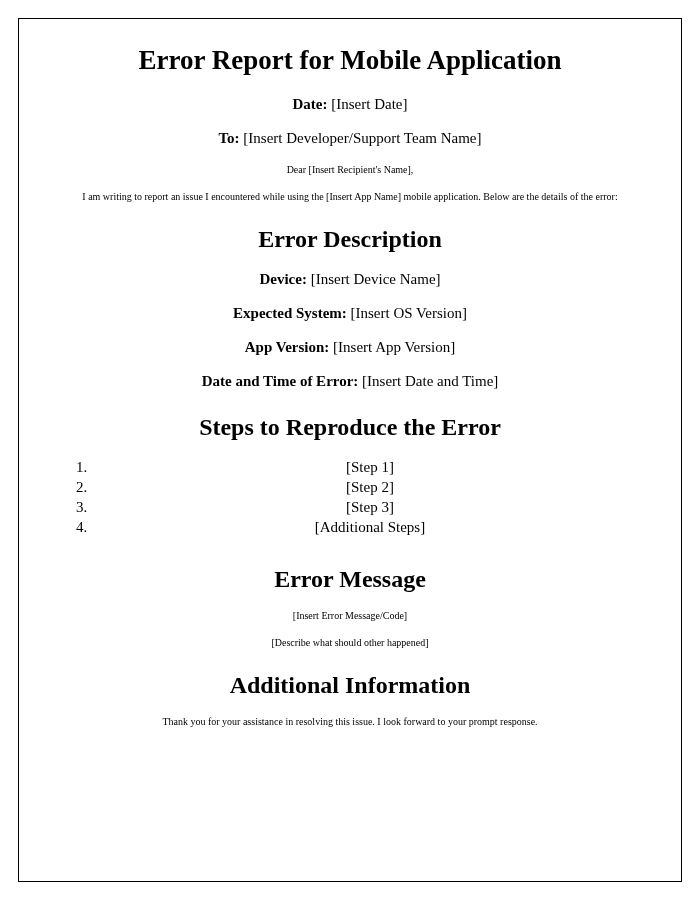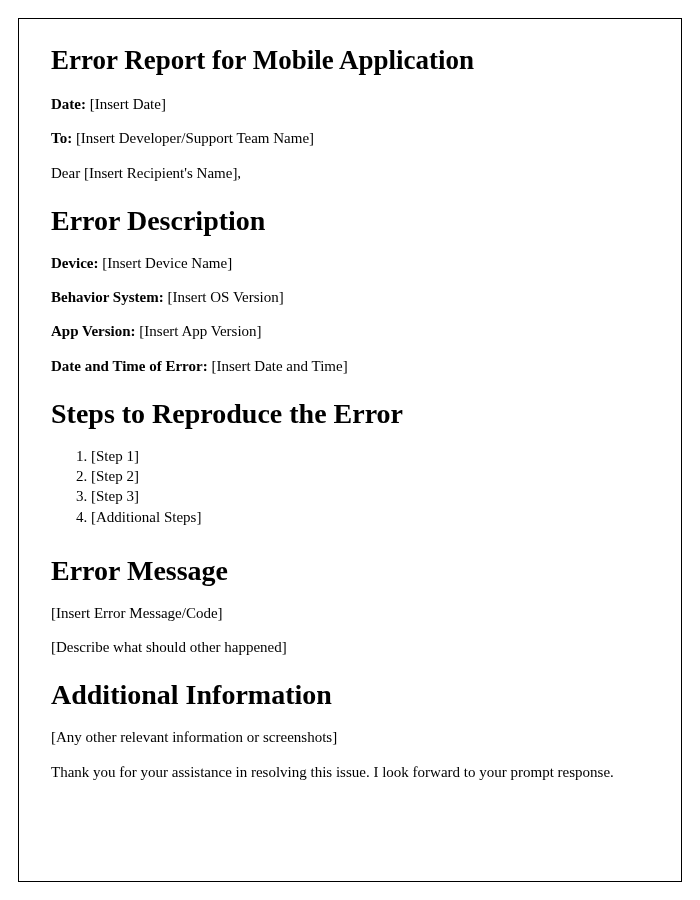--- a/index.html
+++ b/index.html
@@ -1,44 +1,45 @@
 <!DOCTYPE html>
 <html><head>
   <meta charset="utf-8">
   <style>
     * {
       margin: 0;
       padding: 0;
       box-sizing: border-box;
+      text-align: center;
     }
     body {
       font-family: Georgia, 'Times New Roman', serif;
       background: #fff;
       padding: 18px;
       width: 700px;
     }
     .document {
       border: 1px solid #000;
       padding: 22px 32px;
       min-height: 864px;
     }
     h1 {
       font-size: 27px;
       font-weight: bold;
       margin-bottom: 18px;
       margin-top: 4px;
     }
     h2 {
-      font-size: 28px;
+      font-size: 24px;
       font-weight: bold;
       margin-top: 22px;
       margin-bottom: 16px;
     }
     p {
-      font-size: 15px;
+      font-size: 10px;
       margin-bottom: 14px;
       line-height: 1.35;
     }
     .field-line {
       font-size: 15px;
       margin-bottom: 14px;
     }
     .field-label {
       font-weight: bold;
     }
@@ -62,29 +63,30 @@
   <p class="field-line">
     <span class="field-label">Date:</span><span> [Insert Date]</span>
   </p>
 
   <p class="field-line">
     <span class="field-label">To:</span><span> [Insert Developer/Support Team Name]</span>
   </p>
 
   <p>Dear [Insert Recipient's Name],</p>
 
+  <p>I am writing to report an issue I encountered while using the [Insert App Name] mobile application. Below are the details of the error:</p>
 
   <h2>Error Description</h2>
 
   <p class="field-line">
     <span class="field-label">Device:</span><span> [Insert Device Name]</span>
   </p>
 
   <p class="field-line">
-    <span class="field-label">Behavior System:</span><span> [Insert OS Version]</span>
+    <span class="field-label">Expected System:</span><span> [Insert OS Version]</span>
   </p>
 
   <p class="field-line">
     <span class="field-label">App Version:</span><span> [Insert App Version]</span>
   </p>
 
   <p class="field-line">
     <span class="field-label">Date and Time of Error:</span><span> [Insert Date and Time]</span>
   </p>
 
@@ -96,17 +98,16 @@
     <li>[Step 3]</li>
     <li>[Additional Steps]</li>
   </ol>
 
   <h2>Error Message</h2>
   <p>[Insert Error Message/Code]</p>
 
   <p>[Describe what should other happened]</p>
 
   <h2>Additional Information</h2>
-  <p>[Any other relevant information or screenshots]</p>
 
   <p>Thank you for your assistance in resolving this issue. I look forward to your prompt response.</p>
 
 </div>
 
 </body></html>

